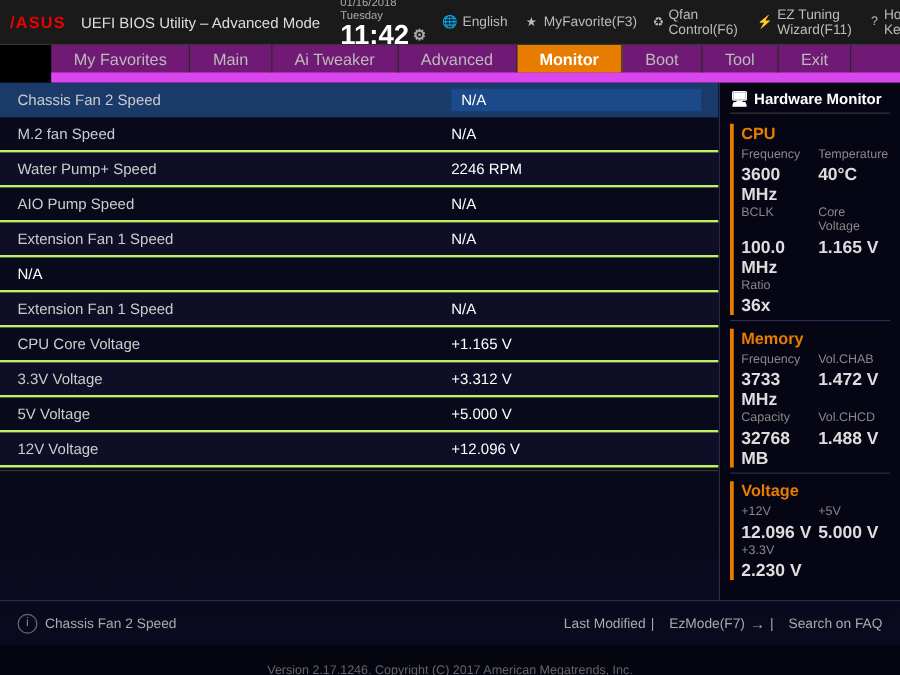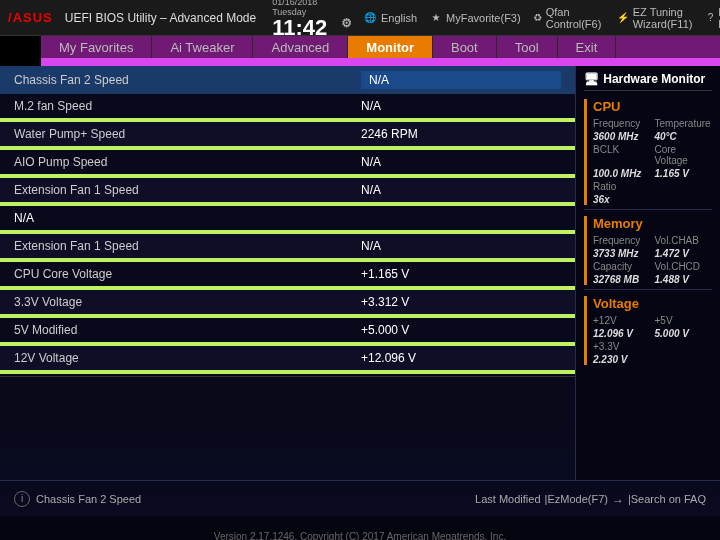--- a/index.html
+++ b/index.html
@@ -91,22 +91,22 @@
       align-items: flex-start;
       margin-right: 4px;
     }
     .date-line { font-size: 9px; color: #aaa; }
     .time-line {
       font-size: 22px;
       font-weight: bold;
       color: #fff;
       line-height: 1;
       display: flex;
-      align-items: flex-start;
-      gap: 14px;
+      align-items: center;
+      gap: 3px;
     }
     .time-gear { font-size: 12px; color: #aaa; cursor: pointer; }
 
     
     .nav-bar {
       position: relative;
       z-index: 10;
       background: #701a75;
       display: flex;
       align-items: stretch;
@@ -143,21 +143,21 @@
       flex: 1;
       background: rgba(10,10,30,0.85);
       overflow: hidden;
     }
 
     
     .table-row {
       display: flex;
       align-items: center;
       height: 28px;
-      border-bottom: 4px solid #bef264;
+      border-bottom: 2px solid #bef264;
       padding: 0 14px;
     }
     .table-row:nth-child(odd) { background: rgba(20,20,50,0.5); }
     .table-row:nth-child(even) { background: rgba(10,10,30,0.5); }
     .table-row.selected {
       background: #1a3a6a;
       border: none;
     }
     .row-label {
       flex: 1;
@@ -200,21 +200,21 @@
       font-weight: bold;
       margin: 6px 0 4px 0;
     }
     .hw-grid {
       display: grid;
       grid-template-columns: 1fr 1fr;
       gap: 2px 4px;
       margin-bottom: 4px;
     }
     .hw-label { color: #888; font-size: 10px; }
-    .hw-value { color: #ddd; font-size: 10px; font-weight: bold; font-style: italic; }
+    .hw-value { color: #ddd; font-size: 14px; font-weight: bold; }
     .hw-divider {
       height: 1px;
       background: #2a2a4a;
       margin: 4px 0;
     }
     .hw-section-border {
       border-left: 3px solid #e87c00;
       padding-left: 6px;
       margin: 4px 0;
     }
@@ -240,20 +240,21 @@
     }
     .info-circle {
       width: 16px; height: 16px;
       border: 1px solid #666;
       border-radius: 50%;
       display: flex; align-items: center; justify-content: center;
       font-size: 10px; color: #888;
     }
     .status-actions {
       display: flex;
+      gap: 12px;
       font-size: 11px;
       color: #aaa;
     }
     .status-action {
       display: flex;
       align-items: center;
       gap: 4px;
       cursor: pointer;
     }
 
@@ -314,20 +315,21 @@
     </div>
     <div class="top-bar-item">
       <span class="tb-icon">?</span>
       <span>Hot Keys</span>
     </div>
   </div>
 </div>
 
 <div class="nav-bar">
   <div class="nav-tab">My Favorites</div>
+  <div class="nav-tab">Main</div>
   <div class="nav-tab">Ai Tweaker</div>
   <div class="nav-tab">Advanced</div>
   <div class="nav-tab active">Monitor</div>
   <div class="nav-tab">Boot</div>
   <div class="nav-tab">Tool</div>
   <div class="nav-tab">Exit</div>
 </div>
 
 <div class="main-area">
 
@@ -371,21 +373,21 @@
       <span class="row-label">CPU Core Voltage</span>
       <span class="row-value">+1.165 V</span>
     </div>
 
     <div class="table-row">
       <span class="row-label">3.3V Voltage</span>
       <span class="row-value">+3.312 V</span>
     </div>
 
     <div class="table-row">
-      <span class="row-label">5V Modified</span>
+      <span class="row-label">5V Voltage</span>
       <span class="row-value">+5.000 V</span>
     </div>
 
     <div class="table-row">
       <span class="row-label">12V Voltage</span>
       <span class="row-value">+12.096 V</span>
     </div>
     <div class="table-separator"></div>
   </div>
 

